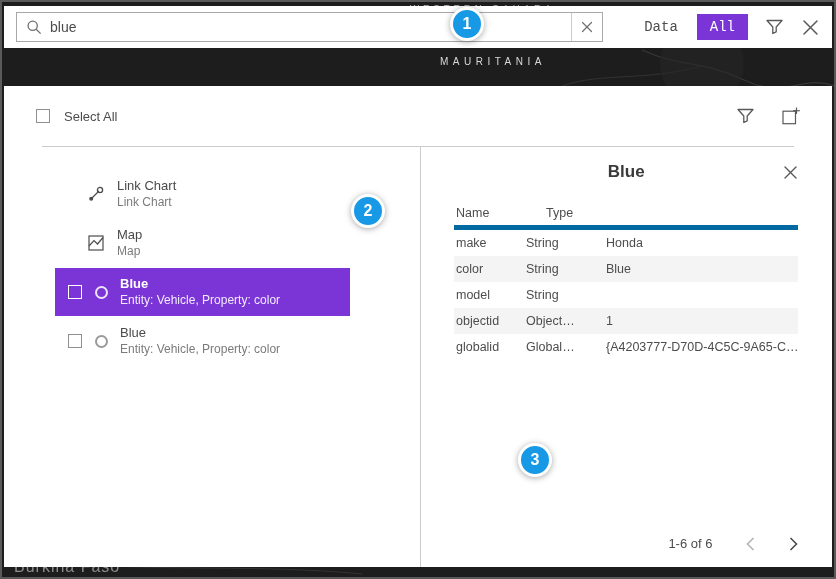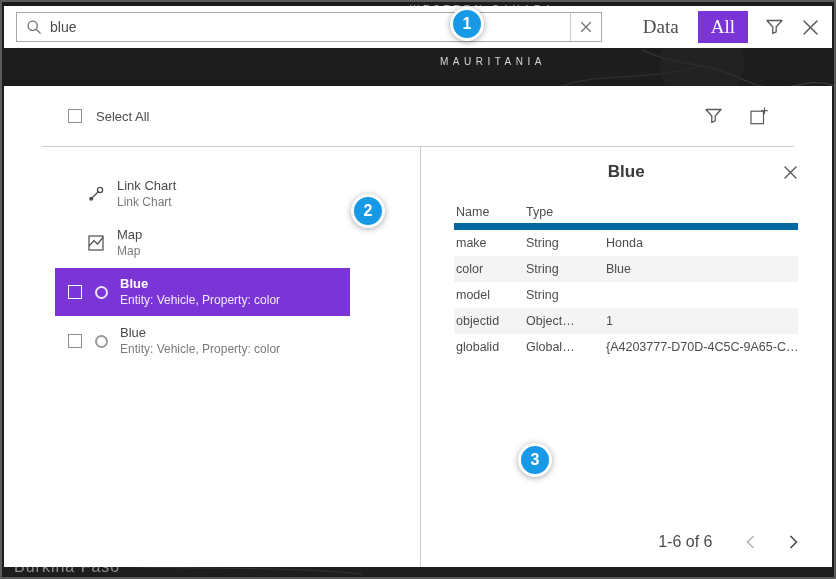--- a/index.html
+++ b/index.html
@@ -37,31 +37,31 @@
     flex: 1; min-width: 0; border: none; outline: none;
     font-family: "Liberation Sans", "DejaVu Sans", sans-serif;
     font-size: 14px; color: #4c4c4c; padding: 0 8px;
   }
   .vsep { width: 1px; align-self: stretch; background: #ccc; }
   .btn { background: none; border: none; padding: 0; cursor: pointer; display: flex; align-items: center; justify-content: center; }
   .clear-btn { width: 30px; height: 100%; }
   .scope { display: flex; align-items: center; }
   .scope-btn {
     background: none; border: none; cursor: pointer;
-    font-family: Liberation Serif, serif;
-    font-size: 19px; color: #4c4c4c; padding: 5px 13px;
+    font-family: Liberation Mono, monospace;
+    font-size: 14px; color: #4c4c4c; padding: 5px 13px;
   }
   .scope-btn.active { background: var(--accent, #7b35d6); color: #fff; margin-left: 6px; }
 
   
   .modal {
     position: absolute; left: 2px; right: 2px; top: 84px; bottom: 10px;
     background: #fff; z-index: 10;
   }
-  .modal-header { height: 60px; display: flex; align-items: center; padding: 0 64px; }
+  .modal-header { height: 60px; display: flex; align-items: center; padding: 0 32px; }
   .checkbox {
     width: 14px; height: 14px; border: 1px solid #8f8f8f; background: #fff;
     display: inline-block; flex: none; cursor: pointer;
   }
   .select-all-label { font-size: 13px; color: #4c4c4c; margin-left: 14px; }
   .spacer { flex: 1; }
   .hdr-icon { margin-left: 28px; }
   .hdivider { border-top: 1px solid #ccc; margin: 0 38px; }
   .modal-body { display: flex; height: calc(100% - 61px); }
 
@@ -82,27 +82,27 @@
   .selected .rtitle { color: #fff; font-weight: 700; }
   .selected .rsub { color: #f1ebfd; }
 
   
   .detail { flex: 1; border-left: 1px solid #ccc; padding: 0 34px 0 33px; position: relative; }
   .detail-header { margin-top: 15px; position: relative; height: 26px; text-align: center; }
   .detail-title { font-size: 17px; font-weight: 700; color: #3a3a3a; }
   .detail-close { position: absolute; right: 0; top: 3px; }
   .table { margin-top: 12px; }
   .trow { display: flex; align-items: center; height: 26px; font-size: 12.5px; color: #4d4d4d; padding-left: 2px; }
-  .trow.thead { height: 30px; border-bottom: 7px solid #0369a1; }
+  .trow.thead { height: 30px; border-bottom: 5px solid #0369a1; gap: 20px; }
   .table .trow:nth-child(odd):not(.thead) { background: #f4f4f4; }
   .c1 { width: 70px; flex: none; }
   .c2 { width: 80px; flex: none; }
   .c3 { flex: 1; white-space: nowrap; overflow: hidden; }
   .pagination { position: absolute; bottom: 16px; right: 34px; display: flex; align-items: center; gap: 34px; }
-  .page-label { font-size: 16px; color: #4c4c4c; }
+  .page-label { font-size: 13px; color: #4c4c4c; }
   .chev { color: #b3b3b3; }
   .chev.next { color: #4c4c4c; }
 
   
   .annot {
     position: absolute; z-index: 60;
     width: 34px; height: 34px; border-radius: 50%;
     background: var(--annotation, #1899e6);
     border: 3px solid #fff;
     color: #fff; font-size: 16px; font-weight: 700;

